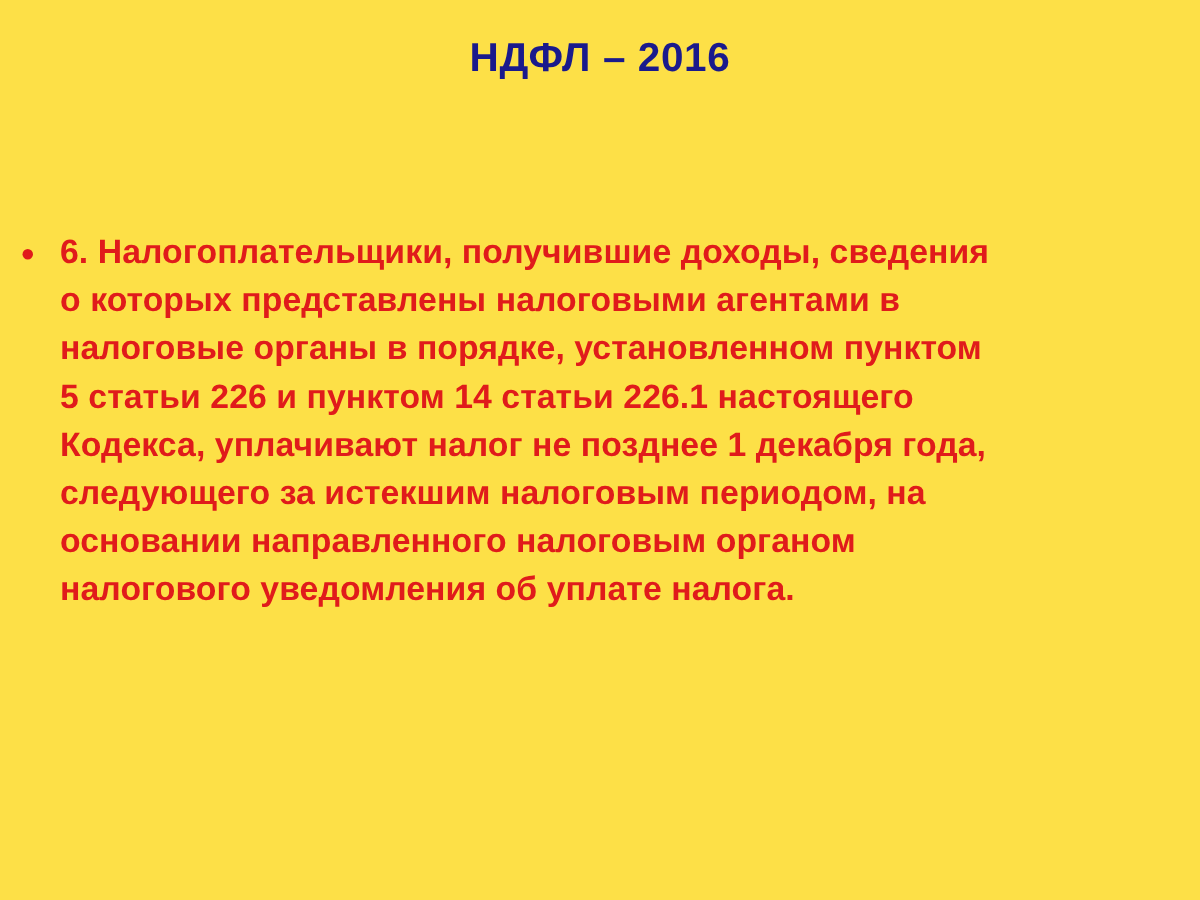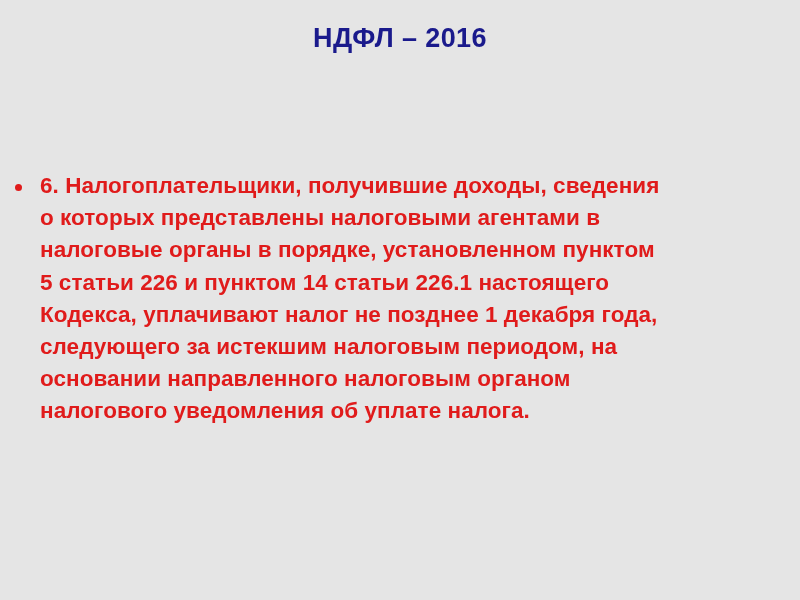--- a/index.html
+++ b/index.html
@@ -10,21 +10,21 @@
   }
 
   body {
     font-family: "Liberation Sans", sans-serif;
   }
 
   #slide {
     position: relative;
     width: 800px;
     height: 600px;
-    background: #e5e5e5;
+    background: #fde047;
     overflow: hidden;
   }
 
   
   .slide-title {
     position: absolute;
     left: 0;
     top: 22px;
     width: 800px;
     text-align: center;
@@ -79,21 +79,20 @@
 
   .body-text {
     font-family: "Liberation Sans", sans-serif;
     font-weight: bold;
     font-size: 22.5px;
     line-height: 32.2px;
     color: #e01b1b;
     letter-spacing: 0.05px;
     white-space: pre-line;
     text-rendering: optimizeLegibility;
-    margin-top: 18px;
   }
 </style>
 </head>
 <body>
 
 <div id="slide">
 
   <div class="slide-title">НДФЛ – 2016</div>
 
 

